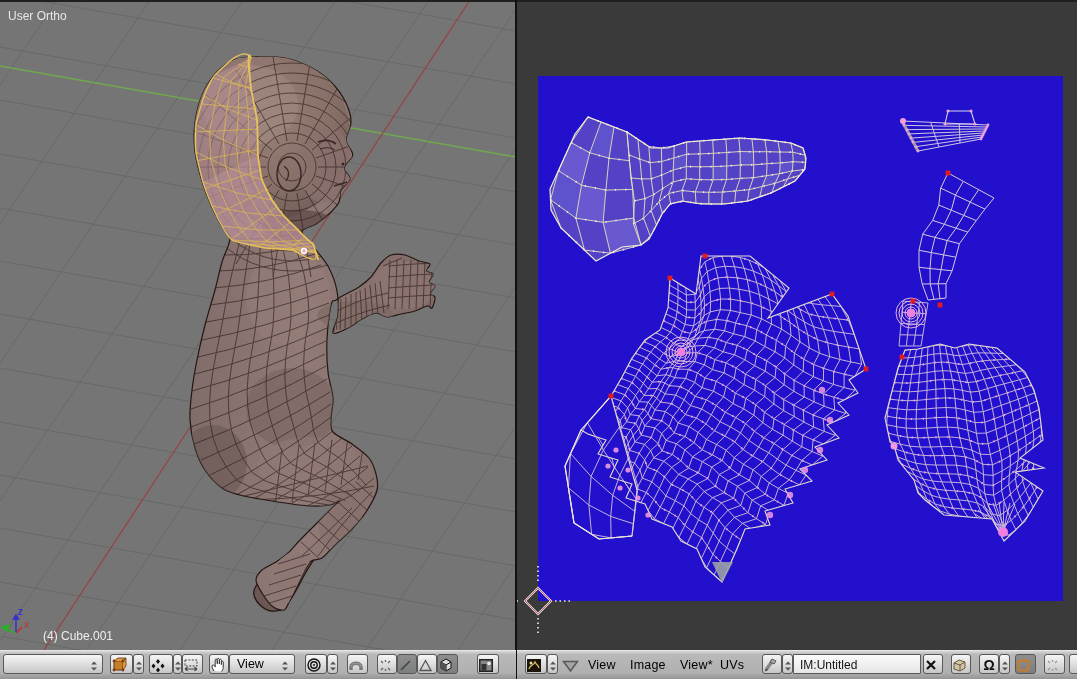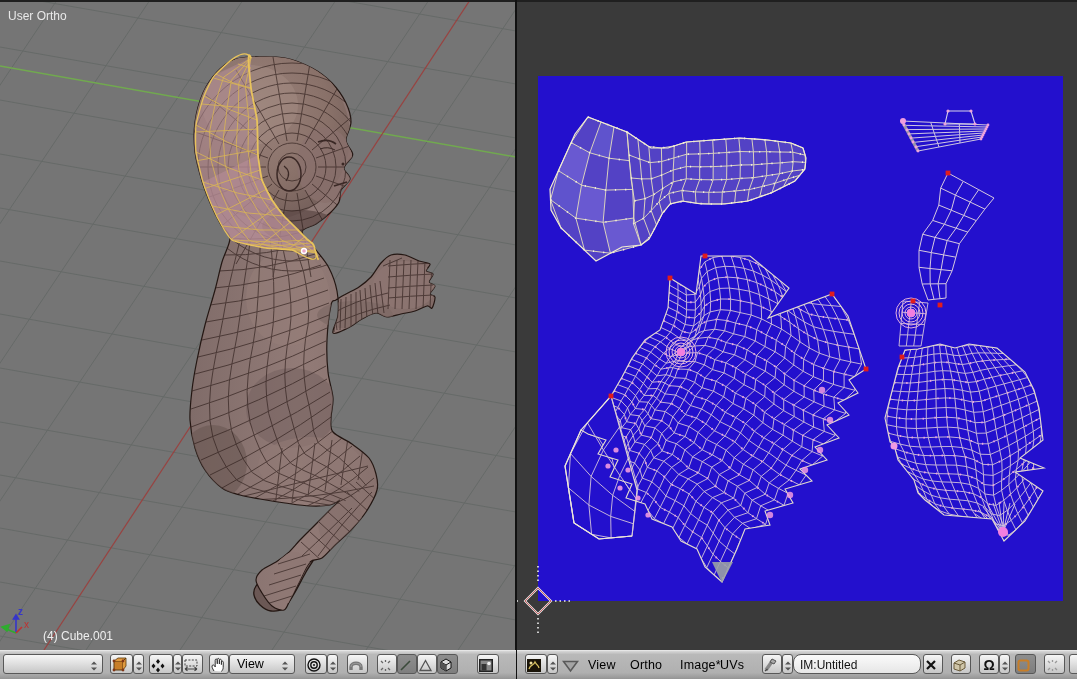--- a/index.html
+++ b/index.html
@@ -3,21 +3,21 @@
 html,body{margin:0;padding:0;background:#3a3a3a;width:1077px;height:679px;overflow:hidden;
 font-family:"Liberation Sans",sans-serif}
 #stage{position:relative;width:1077px;height:679px;background:#3a3a3a}
 #vp{position:absolute;left:0;top:0;width:516px;height:650px;background:#757575;overflow:hidden;border-top:2px solid #1f1f1f}
 #rp{position:absolute;left:517px;top:0;width:560px;height:650px;background:#3a3a3a;overflow:hidden;border-top:2px solid #1f1f1f}
 #div{position:absolute;left:515px;top:0;width:2px;height:679px;background:#111}
 .hdr{position:absolute;top:650px;height:29px;background:linear-gradient(#d8d8d8,#b9b9b9 12%,#b0b0b0 75%,#909090);border-top:1px solid #e6e6e6;border-bottom:2px solid #3c3c3c}
 .hdr:after{content:"";position:absolute;left:0;bottom:-2px;width:100%;height:2px;background:#262626}
 .btn{position:absolute;top:3px;height:20px;background:linear-gradient(#f6f6f6,#dcdcdc 55%,#c6c6c6);border:1px solid #585858;border-radius:3px;box-sizing:border-box;text-align:center;overflow:hidden}
 .btn.pressed{background:linear-gradient(#8e8e8e,#7e7e7e)}
-.field{position:absolute;top:3px;height:20px;background:linear-gradient(#fbfbfb,#e6e6e6);border:1px solid #585858;border-radius:8px;box-sizing:border-box}
+.field{position:absolute;top:3px;height:20px;background:linear-gradient(#fbfbfb,#e6e6e6);border:1px solid #585858;border-radius:1px;box-sizing:border-box}
 .mtxt{position:absolute;top:7px;font-size:12.5px;color:#000;letter-spacing:0.2px}
 .btxt{position:absolute;top:2px;font-size:12.5px;color:#000}
 svg{display:block}
 </style></head><body>
 <div id="stage">
 <div id="vp">
       <svg width="516" height="650" viewBox="0 0 516 650" style="position:absolute;left:0;top:-2px">
         <path d="M0 -60 L516 31 M0 -6 L516 84 M0 47 L516 138 M0 100 L516 192 M0 154 L516 245 M0 208 L516 298 M0 261 L516 352 M0 314 L516 406 M0 368 L516 459 M0 422 L516 512 M0 475 L516 566 M0 528 L516 620 M0 582 L516 673 M0 636 L516 726 M0 689 L516 780 M57 0 L-378 650 M150 0 L-286 650 M243 0 L-192 650 M336 0 L-100 650 M429 0 L-6 650 M522 0 L86 650 M615 0 L180 650 M708 0 L272 650 M801 0 L366 650 M894 0 L458 650" stroke="#666a68" stroke-width="1" fill="none"></path>
         <path d="M0 66 L516 157" stroke="#71a94f" stroke-width="1.5" fill="none"></path>
         <path d="M470 0 L44 650" stroke="#9c3d3b" stroke-width="1.2" fill="none" opacity="0.9"></path>
@@ -424,22 +424,22 @@
         <span style="position:absolute;left:0;top:5px">
           <svg width="10" height="12" viewBox="0 0 10 12">
             <path d="M2 4.5 L5 1.5 L8 4.5 Z M2 7.5 L5 10.5 L8 7.5 Z" fill="#555"></path>
           </svg>
         </span>
       </div>
       <svg width="17" height="13" viewBox="0 0 17 13" style="position:absolute;left:45px;top:9px">
         <path d="M1.5 1.5 L15.5 1.5 L8.5 11 Z" fill="#a4a4a4" stroke="#595959" stroke-width="1.6"></path>
       </svg>
       <span class="mtxt" style="left:71px">View</span>
-      <span class="mtxt" style="left:113px">Ortho</span>
-      <span class="mtxt" style="left:163px">Image*</span>
+      <span class="mtxt" style="left:113px">Image</span>
+      <span class="mtxt" style="left:163px">View*</span>
       <span class="mtxt" style="left:203px">UVs</span>
       <div class="btn" style="left:245px;width:20px;">
         <svg width="15" height="16" viewBox="0 0 15 16" style="margin-top:2px">
           <path d="M3 13 L10 3" stroke="#888" stroke-width="3.5"></path>
           <path d="M9 2 L13 4 L11 7 L7 5 Z" fill="#aaa" stroke="#555"></path>
           <path d="M2 14 L4.5 12" stroke="#444" stroke-width="1.5"></path>
         </svg>
       </div>
       <div class="btn" style="left:265px;width:11px;">
         <span style="position:absolute;left:0;top:5px">

